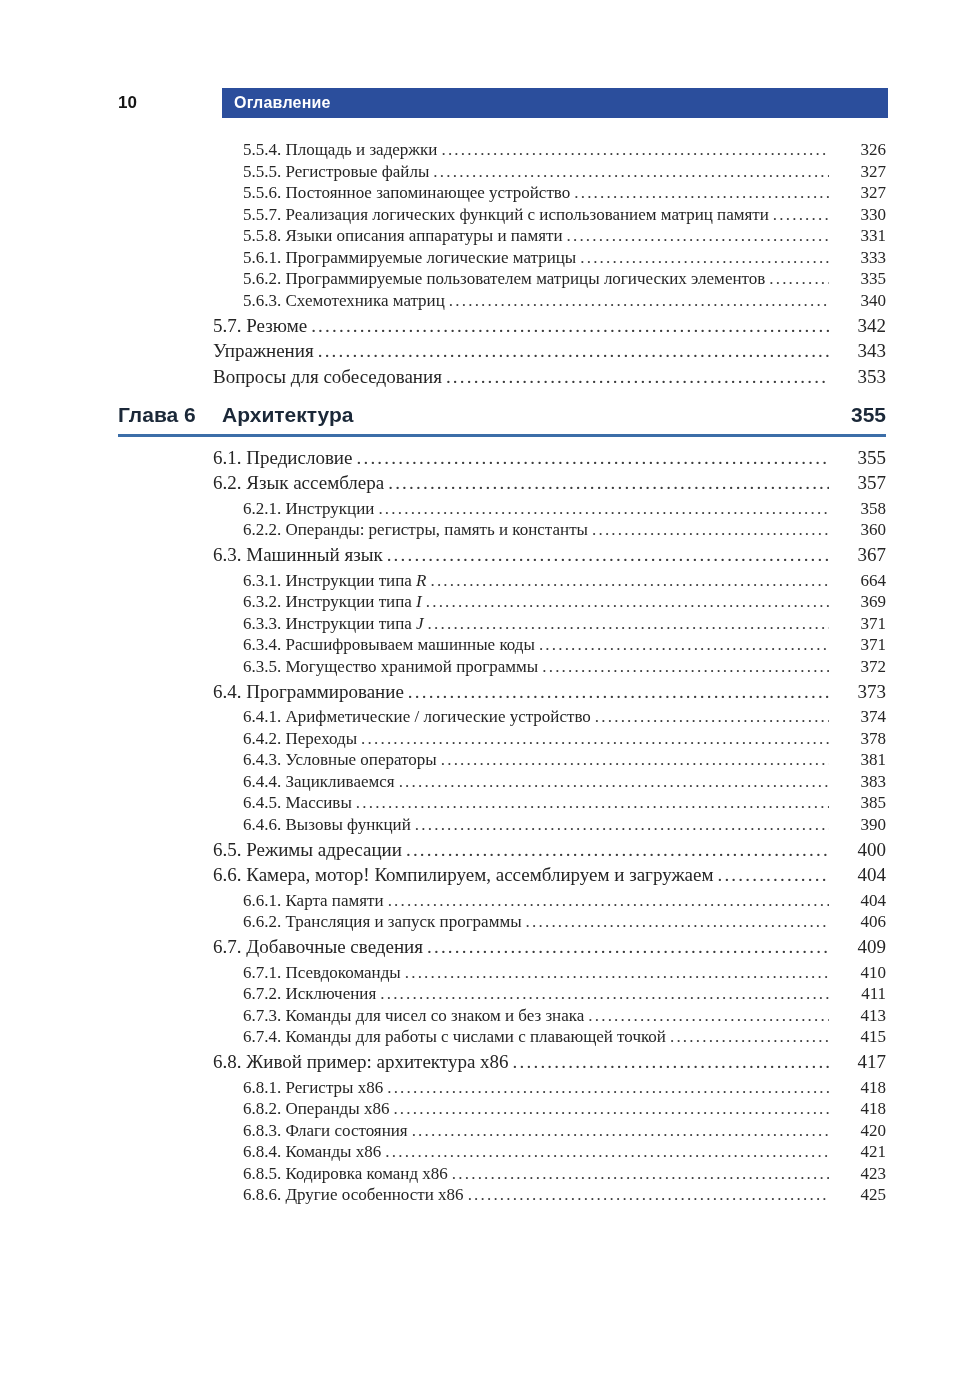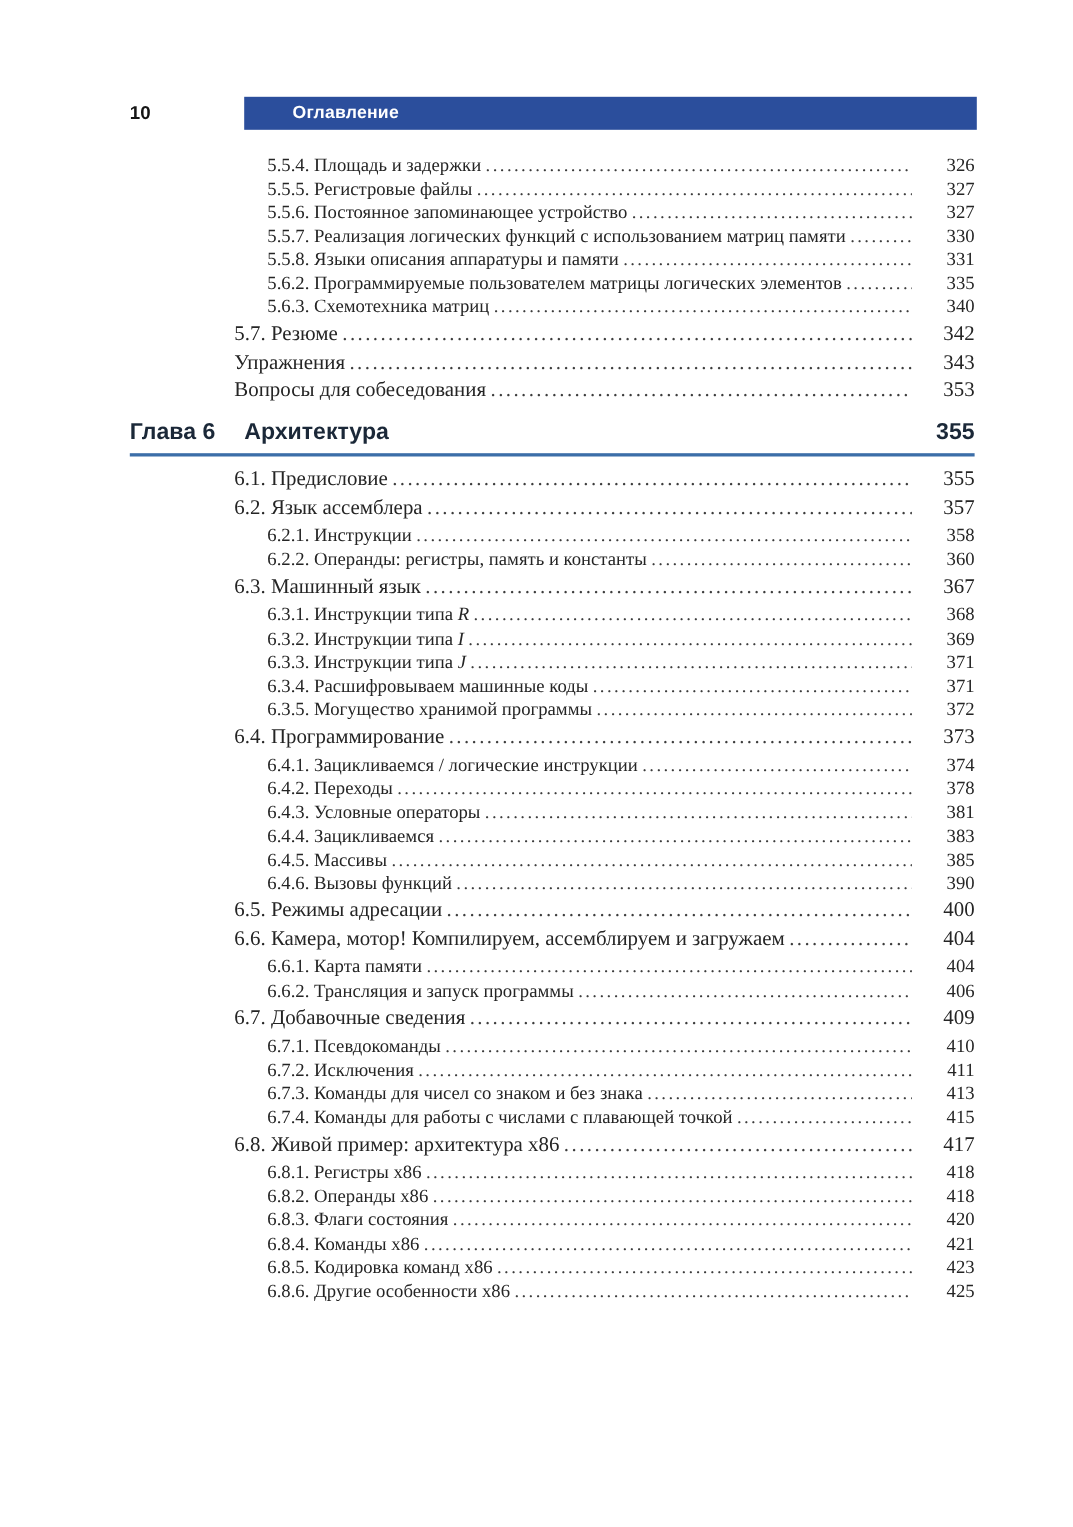--- a/index.html
+++ b/index.html
@@ -28,21 +28,20 @@
     width: 666px; height: 30px;
     background: var(--header-bar);
     display: flex; align-items: center;
     padding-left: 12px;
   }
   .header-bar .header-title {
     color: #ffffff;
     font-family: "Liberation Sans", sans-serif;
     font-weight: bold; font-size: 16px;
     letter-spacing: 0.2px;
-    margin-left: 32px;
   }
   .toc-body {
     position: absolute; top: 139px; left: 213px; width: 673px;
   }
   .toc-row { display: flex; align-items: flex-start; }
   .toc-row.level-2 { font-size: 17px; line-height: 21.5px; padding-left: 30px; }
   .toc-row.level-1 { font-size: 19px; line-height: 22px; margin: 3.5px 0; }
   .entry-text { white-space: nowrap; }
   .entry-text i { font-style: italic; }
   .leader {
@@ -100,20 +99,25 @@
       <span class="entry-text">5.5.7. Реализация логических функций с использованием матриц памяти</span>
       <span class="leader"></span>
       <span class="entry-page">330</span>
     </div>
     <div class="toc-row level-2">
       <span class="entry-text">5.5.8. Языки описания аппаратуры и памяти</span>
       <span class="leader"></span>
       <span class="entry-page">331</span>
     </div>
     <div class="toc-row level-2">
+      <span class="entry-text">5.6.1. Программируемые логические матрицы </span>
+      <span class="leader"></span>
+      <span class="entry-page">333</span>
+    </div>
+    <div class="toc-row level-2">
       <span class="entry-text">5.6.2. Программируемые пользователем матрицы логических элементов </span>
       <span class="leader"></span>
       <span class="entry-page">335</span>
     </div>
     <div class="toc-row level-2">
       <span class="entry-text">5.6.3. Схемотехника матриц</span>
       <span class="leader"></span>
       <span class="entry-page">340</span>
     </div>
     <div class="toc-row level-1">
@@ -157,21 +161,21 @@
       <span class="entry-page">360</span>
     </div>
     <div class="toc-row level-1">
       <span class="entry-text">6.3. Машинный язык </span>
       <span class="leader"></span>
       <span class="entry-page">367</span>
     </div>
     <div class="toc-row level-2">
       <span class="entry-text">6.3.1. Инструкции типа <i>R</i></span>
       <span class="leader"></span>
-      <span class="entry-page">368</span>
+      <span class="entry-page">664</span>
     </div>
     <div class="toc-row level-2">
       <span class="entry-text">6.3.2. Инструкции типа <i>I</i></span>
       <span class="leader"></span>
       <span class="entry-page">369</span>
     </div>
     <div class="toc-row level-2">
       <span class="entry-text">6.3.3. Инструкции типа <i>J</i></span>
       <span class="leader"></span>
       <span class="entry-page">371</span>
@@ -185,21 +189,21 @@
       <span class="entry-text">6.3.5. Могущество хранимой программы </span>
       <span class="leader"></span>
       <span class="entry-page">372</span>
     </div>
     <div class="toc-row level-1">
       <span class="entry-text">6.4. Программирование </span>
       <span class="leader"></span>
       <span class="entry-page">373</span>
     </div>
     <div class="toc-row level-2">
-      <span class="entry-text">6.4.1. Зацикливаемся / логические инструкции</span>
+      <span class="entry-text">6.4.1. Арифметические / логические устройство</span>
       <span class="leader"></span>
       <span class="entry-page">374</span>
     </div>
     <div class="toc-row level-2">
       <span class="entry-text">6.4.2. Переходы</span>
       <span class="leader"></span>
       <span class="entry-page">378</span>
     </div>
     <div class="toc-row level-2">
       <span class="entry-text">6.4.3. Условные операторы </span>

